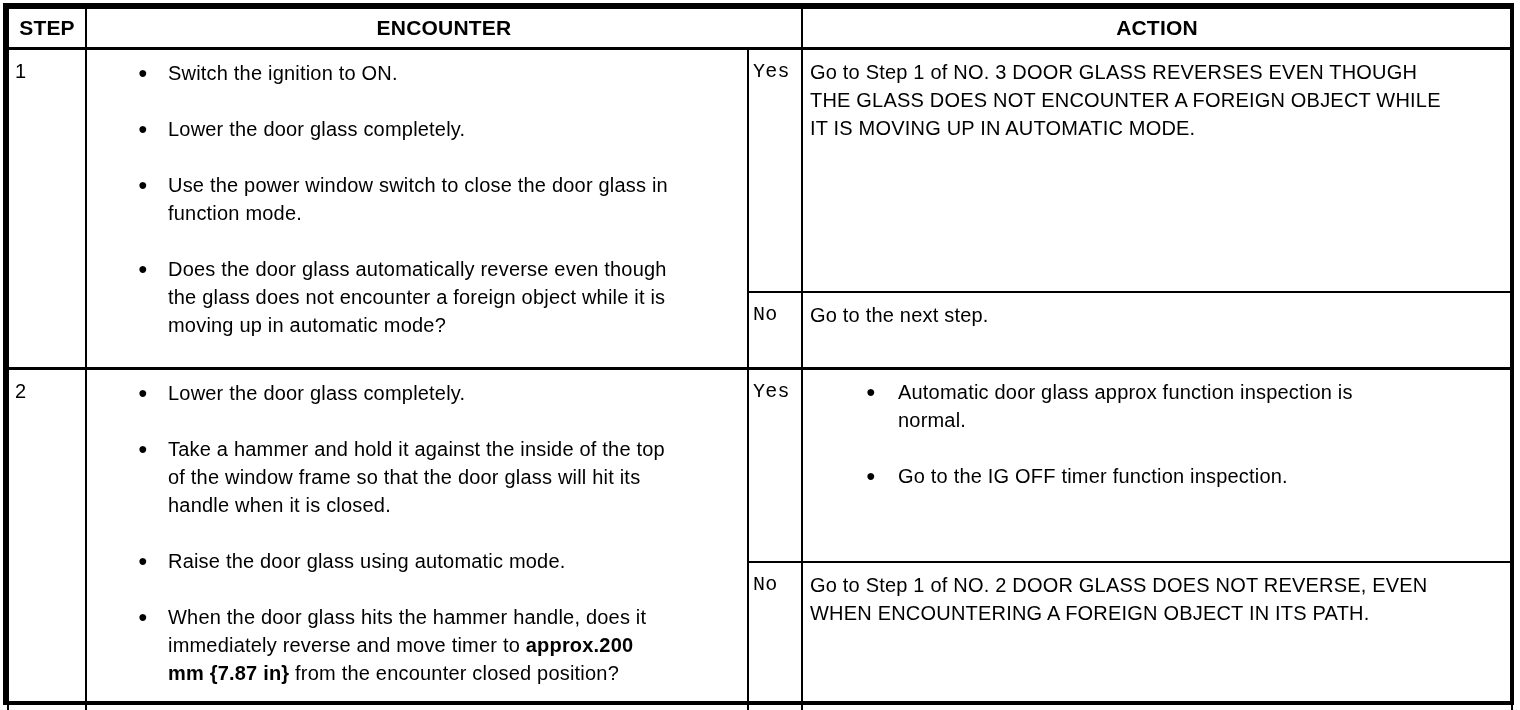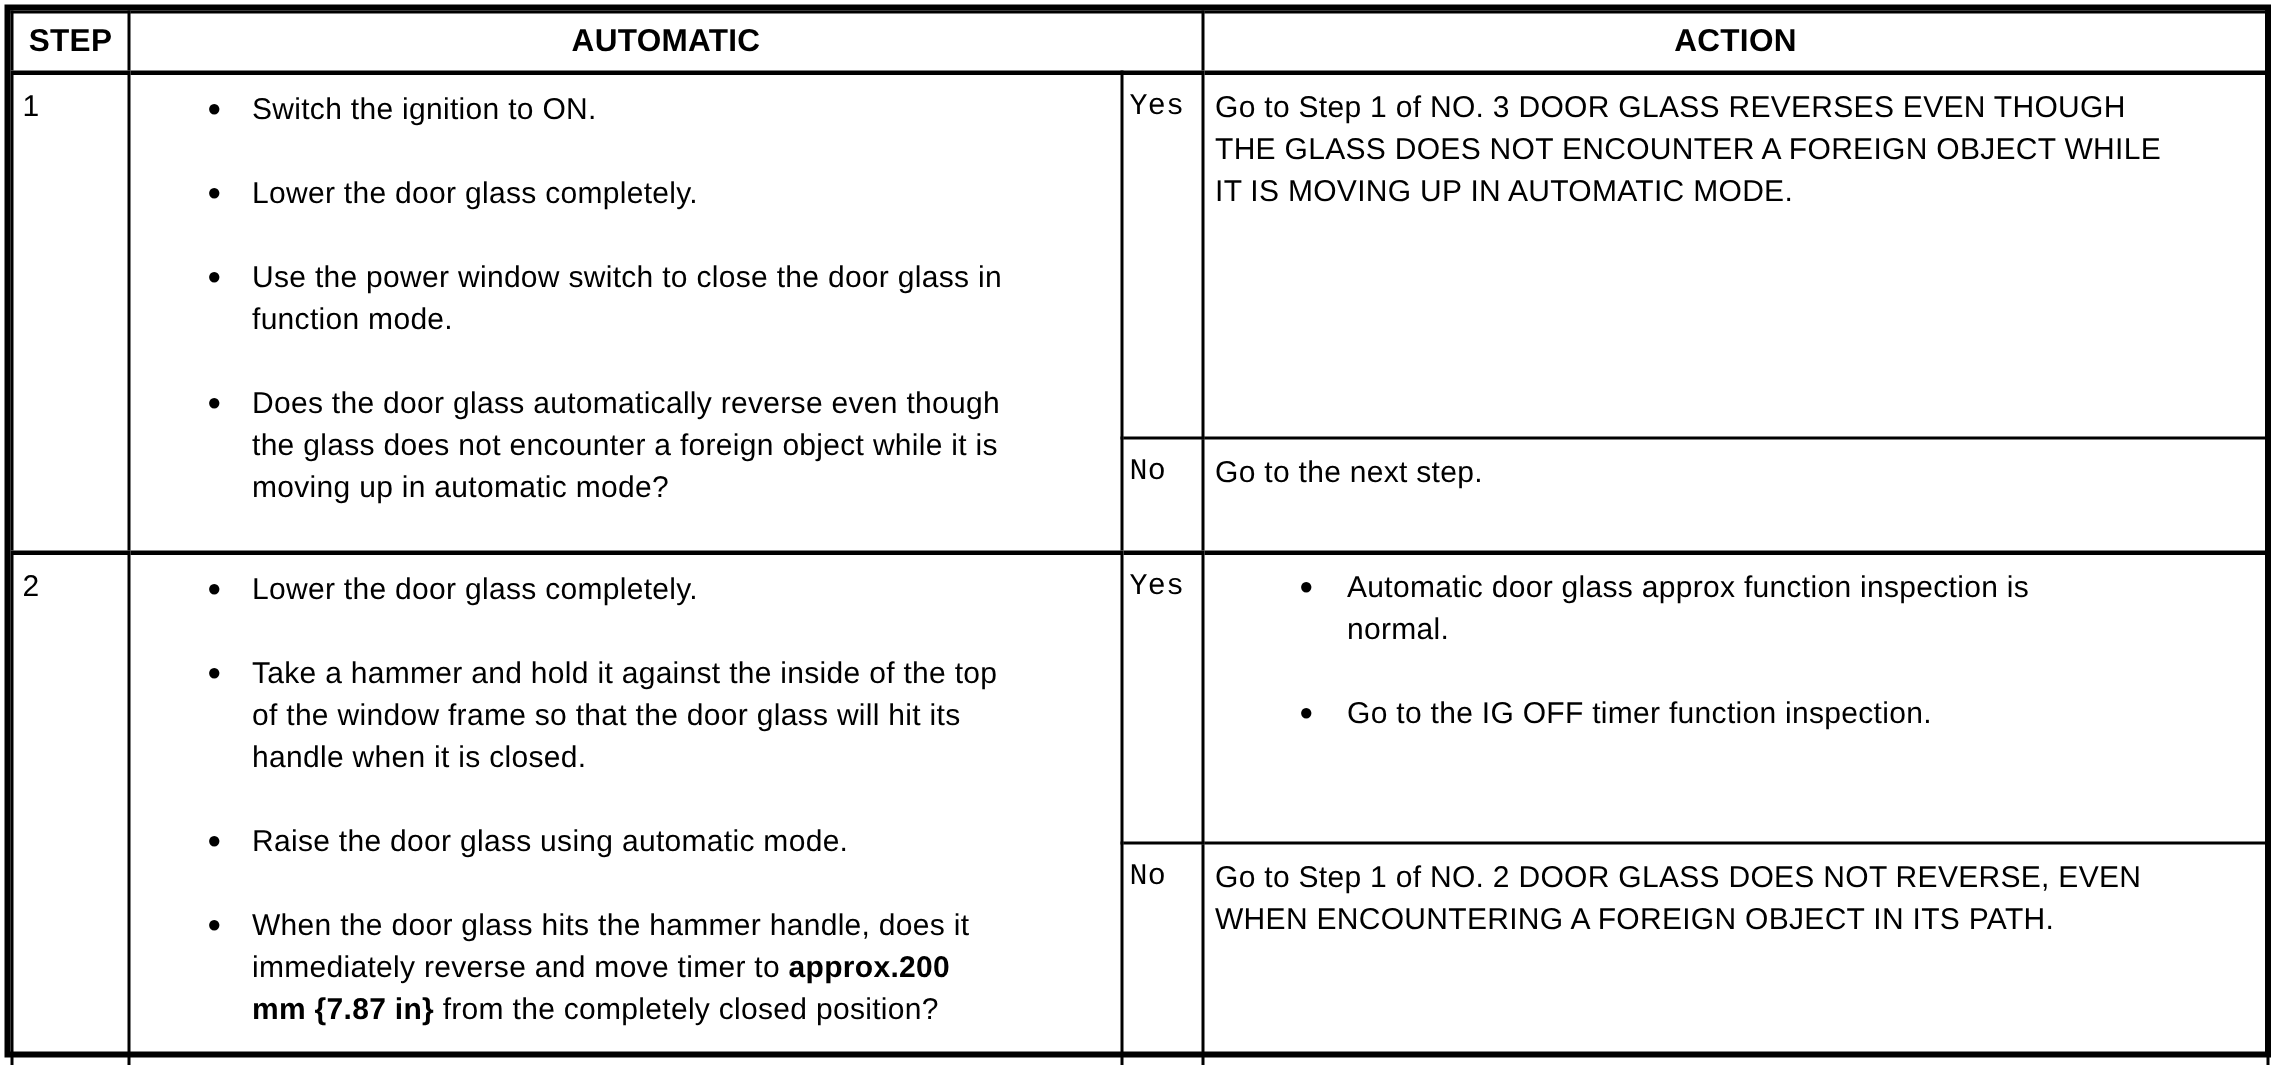--- a/index.html
+++ b/index.html
@@ -78,21 +78,21 @@
     <colgroup>
       <col style="width:78px">
       <col style="width:662px">
       <col style="width:54px">
       <col style="width:710px">
     </colgroup>
 
     <tbody>
         <tr class="hdr">
       <th>STEP</th>
-      <th colspan="2">AUTOMATIC</th>
+      <th colspan="2">ENCOUNTER</th>
       <th>ACTION</th>
     </tr>
 
     <tr class="r1a">
       <td class="step" rowspan="2">1</td>
       <td class="insp" rowspan="2">
         <div class="li">
           <span class="blt">●</span>
           <span class="txt">Switch the ignition to ON.</span>
         </div>
@@ -131,21 +131,21 @@
         <div class="li">
           <span class="blt">●</span>
           <span class="txt">Take a hammer and hold it against the inside of the top of the window frame so that the door glass will hit its handle when it is closed.</span>
         </div>
         <div class="li">
           <span class="blt">●</span>
           <span class="txt">Raise the door glass using automatic mode.</span>
         </div>
         <div class="li">
           <span class="blt">●</span>
-          <span class="txt"><span>When the door glass hits the hammer handle, does it immediately reverse and move timer to </span><span class="b">approx.200 mm {7.87 in}</span><span> from the completely closed position?</span></span>
+          <span class="txt"><span>When the door glass hits the hammer handle, does it immediately reverse and move timer to </span><span class="b">approx.200 mm {7.87 in}</span><span> from the encounter closed position?</span></span>
         </div>
       </td>
       <td class="yn">Yes</td>
       <td class="act">
         <div class="li">
           <span class="blt">●</span>
           <span class="txt">Automatic door glass approx function inspection is normal.</span>
         </div>
         <div class="li">
           <span class="blt">●</span>

